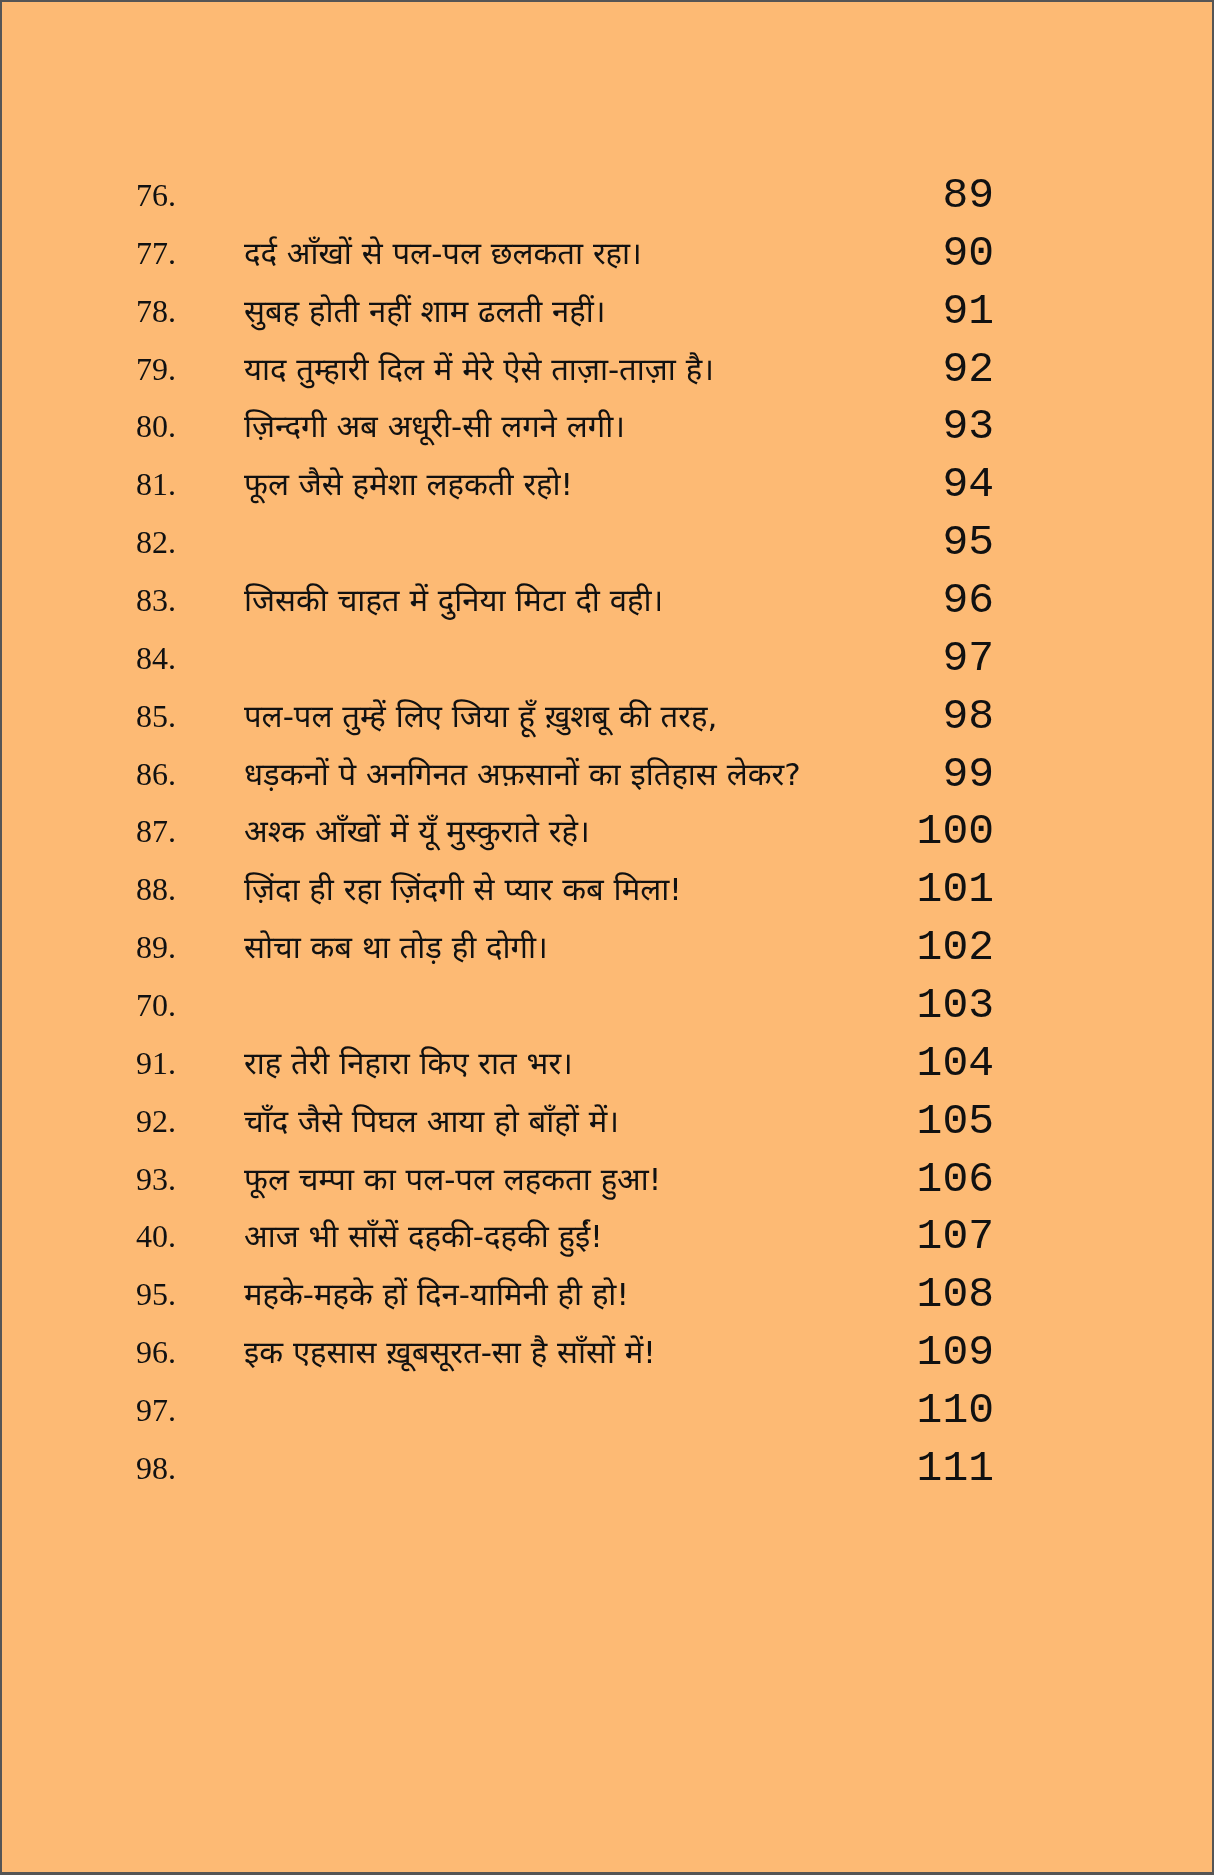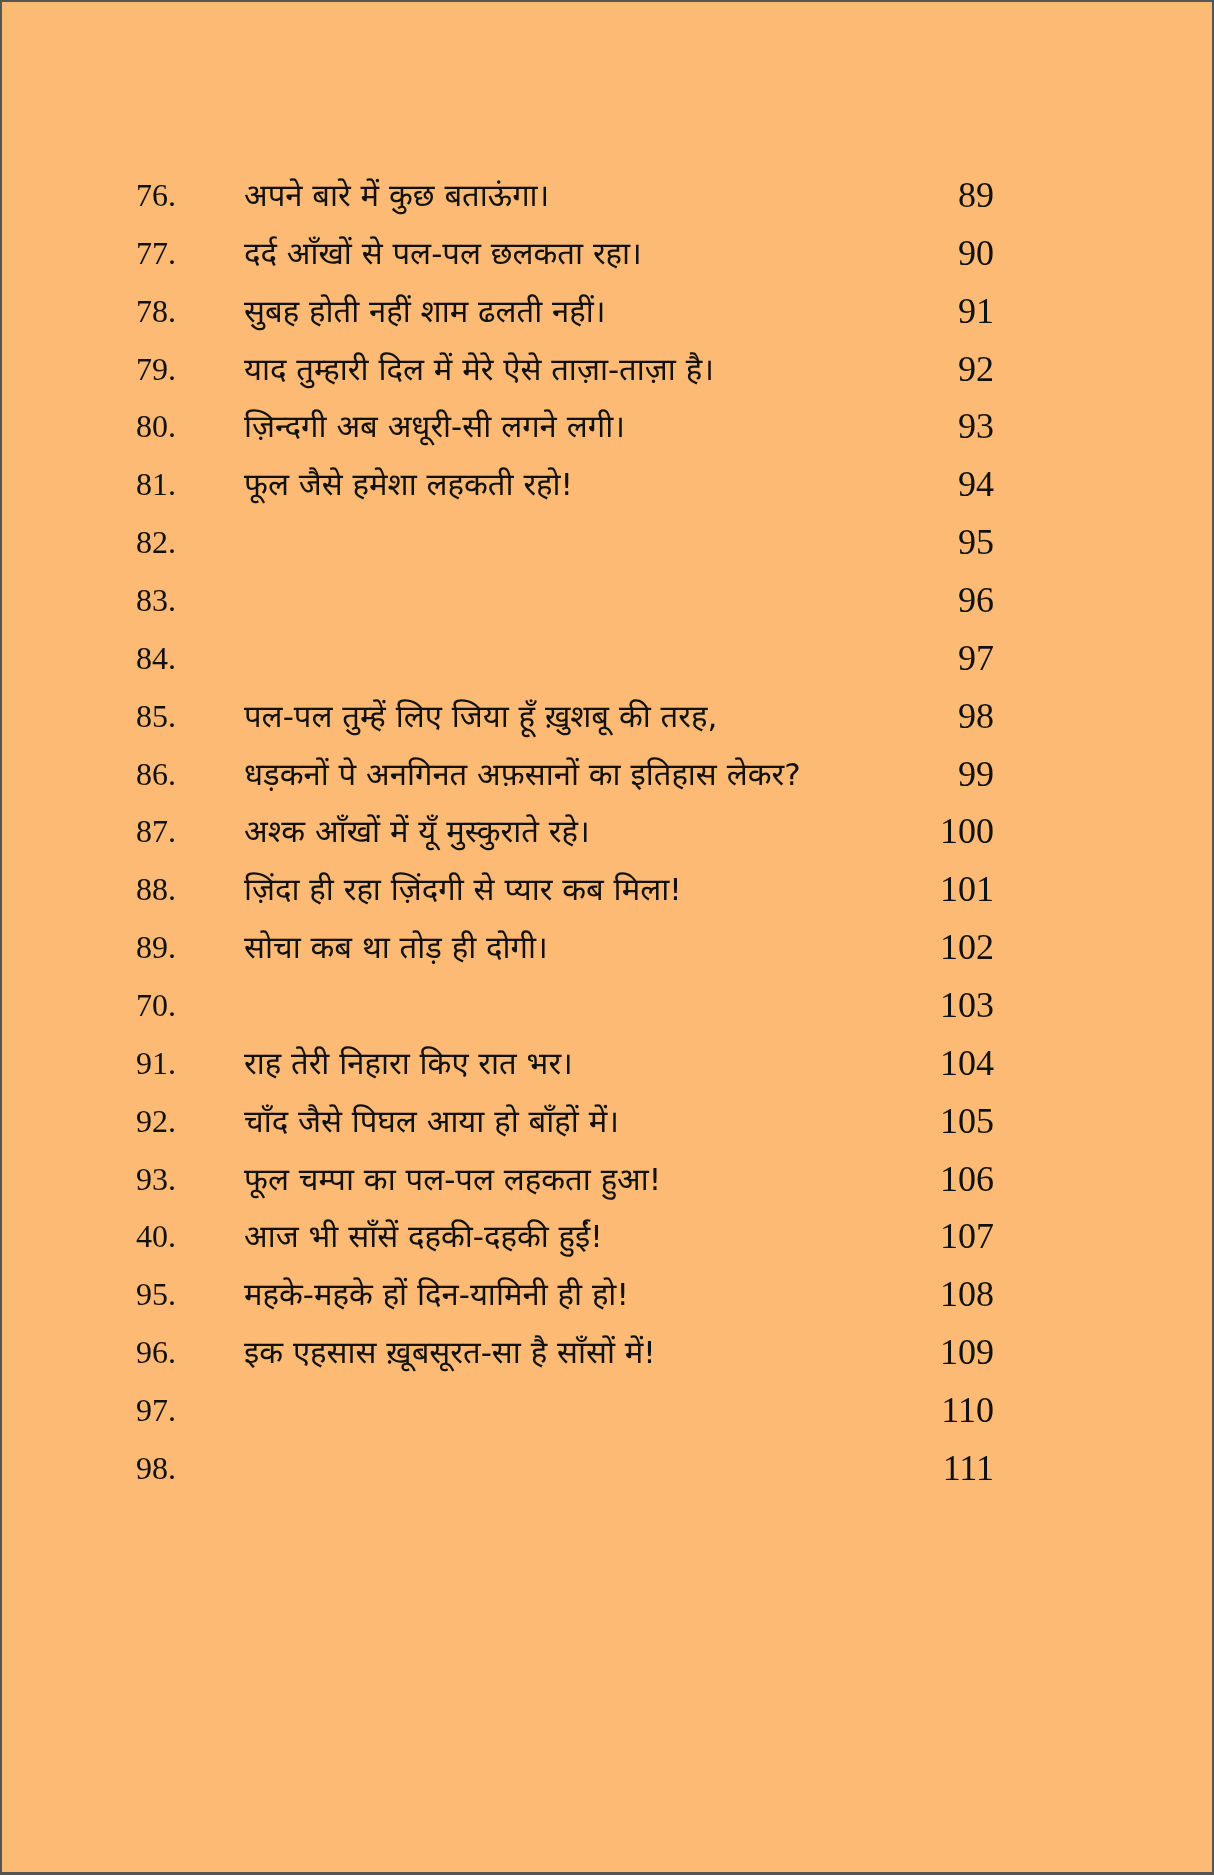--- a/index.html
+++ b/index.html
@@ -54,32 +54,31 @@
       top: 0;
       font-family: "DejaVu Sans", "Liberation Sans", sans-serif;
       font-size: 31px;
       letter-spacing: 0px;
     }
     .page-no {
       position: absolute;
       right: 222px; 
       top: 0;
       text-align: right;
-      font-family: Liberation Serif, serif;
-      font-size: 36px;
+      font-family: Liberation Mono, monospace;
+      font-size: 43px;
     }
   </style>
 </head>
 <body>
 
 <div class="page">
   <ol class="toc">
     <li class="toc-row">
         <span class="num">76.</span>
-        <span class="title">अपने बारे में कुछ बताऊंगा।</span>
         <span class="page-no">89</span>
       </li>
     <li class="toc-row">
         <span class="num">77.</span>
         <span class="title">दर्द आँखों से पल-पल छलकता रहा।</span>
         <span class="page-no">90</span>
       </li>
     <li class="toc-row">
         <span class="num">78.</span>
         <span class="title">सुबह होती नहीं शाम ढलती नहीं।</span>
@@ -99,20 +98,21 @@
         <span class="num">81.</span>
         <span class="title">फूल जैसे हमेशा लहकती रहो!</span>
         <span class="page-no">94</span>
       </li>
     <li class="toc-row">
         <span class="num">82.</span>
         <span class="page-no">95</span>
       </li>
     <li class="toc-row">
         <span class="num">83.</span>
+        <span class="title">जिसकी चाहत में दुनिया मिटा दी वही।</span>
         <span class="page-no">96</span>
       </li>
     <li class="toc-row">
         <span class="num">84.</span>
         <span class="page-no">97</span>
       </li>
     <li class="toc-row">
         <span class="num">85.</span>
         <span class="title">पल-पल तुम्हें लिए जिया हूँ ख़ुशबू की तरह,</span>
         <span class="page-no">98</span>

